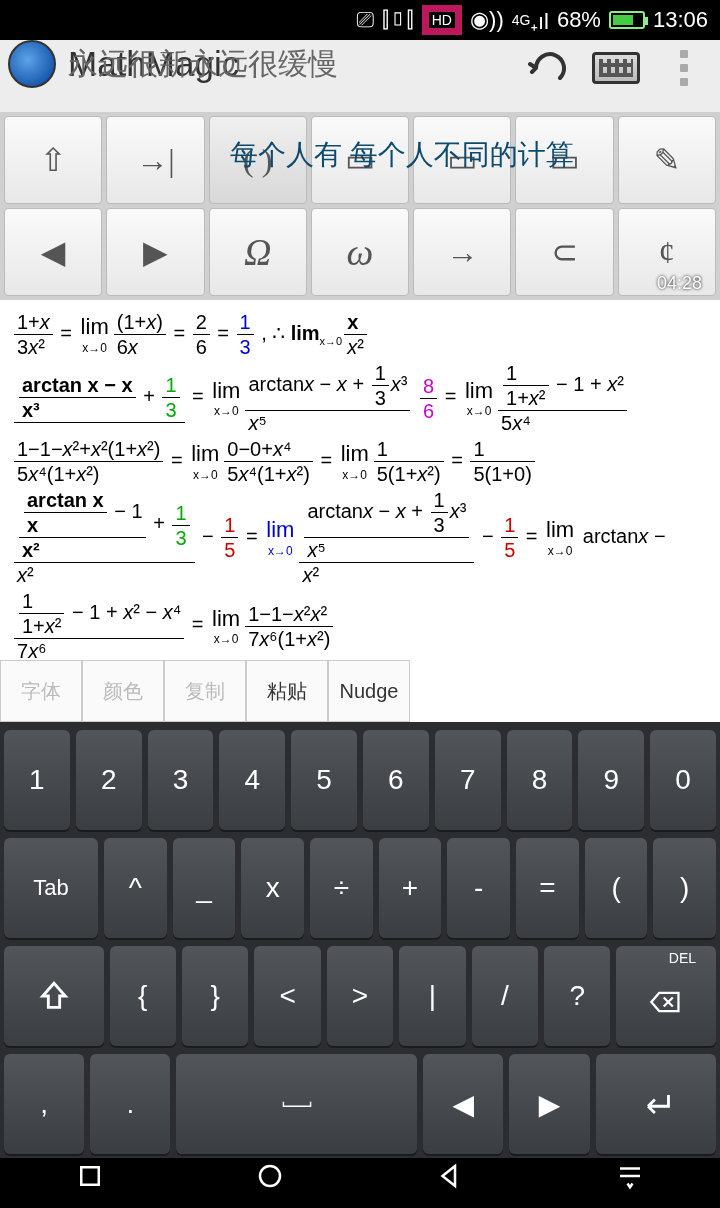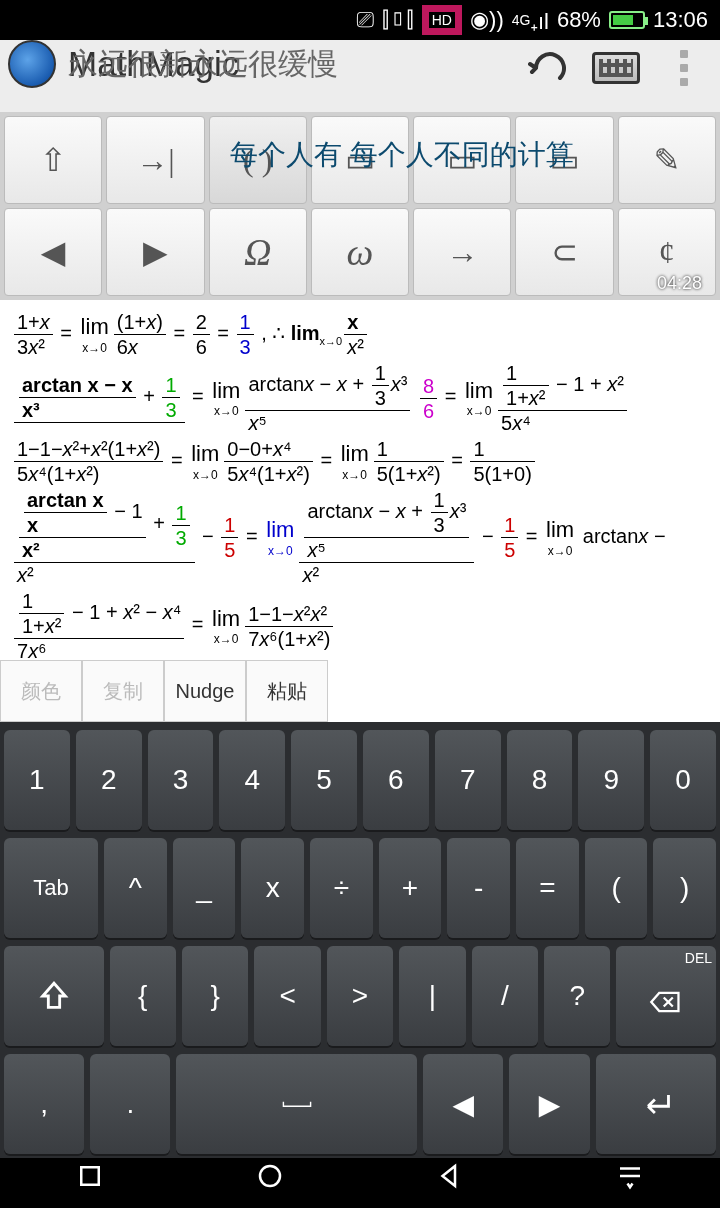--- a/index.html
+++ b/index.html
@@ -34,21 +34,21 @@
 .red{color:#c00}.blue{color:#00c}.green{color:#0a0}.mag{color:#c0c}
 .action-bar{display:flex;height:62px;background:#fff}
 .action-btn{flex:0 0 auto;width:82px;border:1px solid #ccc;display:flex;align-items:center;justify-content:center;font-size:20px;color:#333;cursor:pointer;background:#fafafa}
 .action-btn.dis{color:#bbb}
 .keyboard{background:#2b2d30;padding:8px 4px 4px;height:436px;display:flex;flex-direction:column;gap:8px}
 .kb-row{display:flex;gap:6px;flex:1}
 .key{flex:1;background:linear-gradient(#52565a,#3a3d41);border-radius:6px;display:flex;align-items:center;justify-content:center;color:#fff;font-size:28px;cursor:pointer;box-shadow:0 2px 0 #1a1b1d;position:relative}
 .key.wide{flex:1.5}
 .key.space{flex:3}
 .key svg{width:34px;height:34px;fill:#fff}
-.key .lbl-top{position:absolute;top:4px;right:4px;font-size:14px}
+.key .lbl-top{position:absolute;top:4px;right:20px;font-size:14px}
 .navbar{height:64px;background:#000;display:flex;justify-content:space-around;align-items:center}
 .nav-btn{width:40px;height:40px;display:flex;align-items:center;justify-content:center;cursor:pointer}
 .nav-btn svg{width:30px;height:30px;stroke:#fff;fill:none;stroke-width:2}
 </style>
 </head>
 <body>
 
 <div class="status-bar">
   <span>⎚</span>
   <span>⫿▯⫿</span>
@@ -112,24 +112,25 @@
 
   <div class="content">
     <div class="line"><span class="frac"><span class="num">1+<i>x</i></span><span class="den">3<i>x</i>²</span></span> = <span class="lim"><span class="op">lim</span><span class="sub">x→0</span></span><span class="frac"><span class="num">(1+<i>x</i>)</span><span class="den">6<i>x</i></span></span> = <span class="frac"><span class="num">2</span><span class="den">6</span></span> = <span class="blue frac"><span class="num">1</span><span class="den">3</span></span> , ∴ <b>lim</b><sub style="font-size:11px">x→0</sub><span class="frac"><span class="num"><b>x</b></span><span class="den"><i>x</i>²</span></span></div>
     <div class="line"><span class="frac"><span class="num"><span class="frac"><span class="num"><b>arctan x − x</b></span><span class="den"><b>x³</b></span></span> + <span class="green frac"><span class="num">1</span><span class="den">3</span></span></span><span class="den"> </span></span> = <span class="lim"><span class="op">lim</span><span class="sub">x→0</span></span><span class="frac"><span class="num">arctan<i>x</i> − <i>x</i> + <span class="frac"><span class="num">1</span><span class="den">3</span></span><i>x</i>³</span><span class="den"><i>x</i>⁵</span></span> <span class="mag frac"><span class="num">8</span><span class="den">6</span></span> = <span class="lim"><span class="op">lim</span><span class="sub">x→0</span></span><span class="frac"><span class="num"><span class="frac"><span class="num">1</span><span class="den">1+<i>x</i>²</span></span> − 1 + <i>x</i>²</span><span class="den">5<i>x</i>⁴</span></span></div>
     <div class="line"><span class="frac"><span class="num">1−1−<i>x</i>²+<i>x</i>²(1+<i>x</i>²)</span><span class="den">5<i>x</i>⁴(1+<i>x</i>²)</span></span> = <span class="lim"><span class="op">lim</span><span class="sub">x→0</span></span><span class="frac"><span class="num">0−0+<i>x</i>⁴</span><span class="den">5<i>x</i>⁴(1+<i>x</i>²)</span></span> = <span class="lim"><span class="op">lim</span><span class="sub">x→0</span></span><span class="frac"><span class="num">1</span><span class="den">5(1+<i>x</i>²)</span></span> = <span class="frac"><span class="num">1</span><span class="den">5(1+0)</span></span></div>
     <div class="line"><span class="frac"><span class="num"><span class="frac"><span class="num"><span class="frac"><span class="num"><b>arctan x</b></span><span class="den"><b>x</b></span></span> − 1</span><span class="den"><b>x²</b></span></span> + <span class="green frac"><span class="num">1</span><span class="den">3</span></span></span><span class="den"><i>x</i>²</span></span> − <span class="red frac"><span class="num">1</span><span class="den">5</span></span> = <span class="lim blue"><span class="op">lim</span><span class="sub">x→0</span></span><span class="frac"><span class="num"><span class="frac"><span class="num">arctan<i>x</i> − <i>x</i> + <span class="frac"><span class="num">1</span><span class="den">3</span></span><i>x</i>³</span><span class="den"><i>x</i>⁵</span></span></span><span class="den"><i>x</i>²</span></span> − <span class="red frac"><span class="num">1</span><span class="den">5</span></span> = <span class="lim"><span class="op">lim</span><span class="sub">x→0</span></span> arctan<i>x</i> −</div>
     <div class="line"><span class="frac"><span class="num"><span class="frac"><span class="num">1</span><span class="den">1+<i>x</i>²</span></span> − 1 + <i>x</i>² − <i>x</i>⁴</span><span class="den">7<i>x</i>⁶</span></span> = <span class="lim"><span class="op">lim</span><span class="sub">x→0</span></span><span class="frac"><span class="num">1−1−<i>x</i>²<i>x</i>²</span><span class="den">7<i>x</i>⁶(1+<i>x</i>²)</span></span></div>
   </div>
 
   <div class="action-bar">
+    <div class="action-btn dis">字体</div>
     <div class="action-btn dis">颜色</div>
     <div class="action-btn dis">复制</div>
+    <div class="action-btn">粘贴</div>
     <div class="action-btn">Nudge</div>
-    <div class="action-btn">粘贴</div>
   </div>
 
   <div class="keyboard">
     <div class="kb-row">
       <div class="key">1</div>
       <div class="key">2</div>
       <div class="key">3</div>
       <div class="key">4</div>
       <div class="key">5</div>
       <div class="key">6</div>

